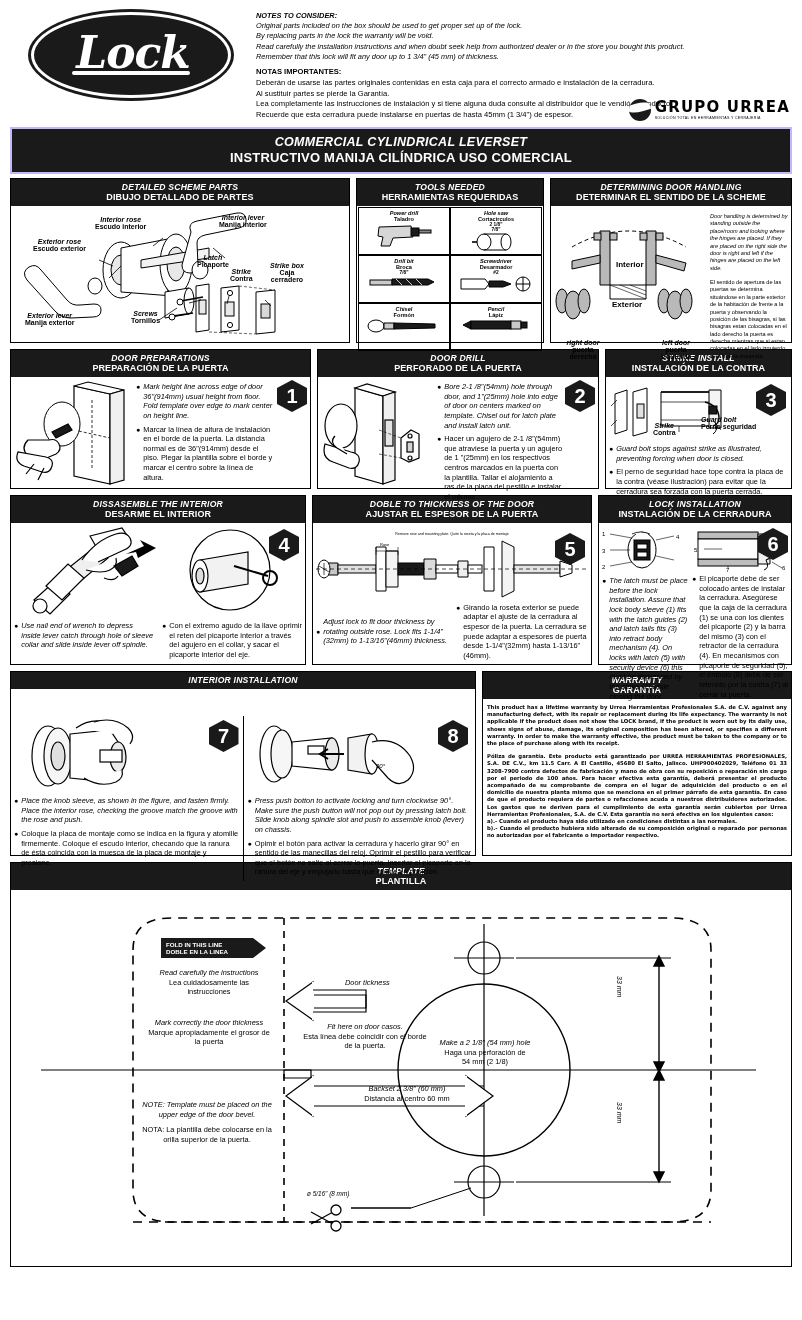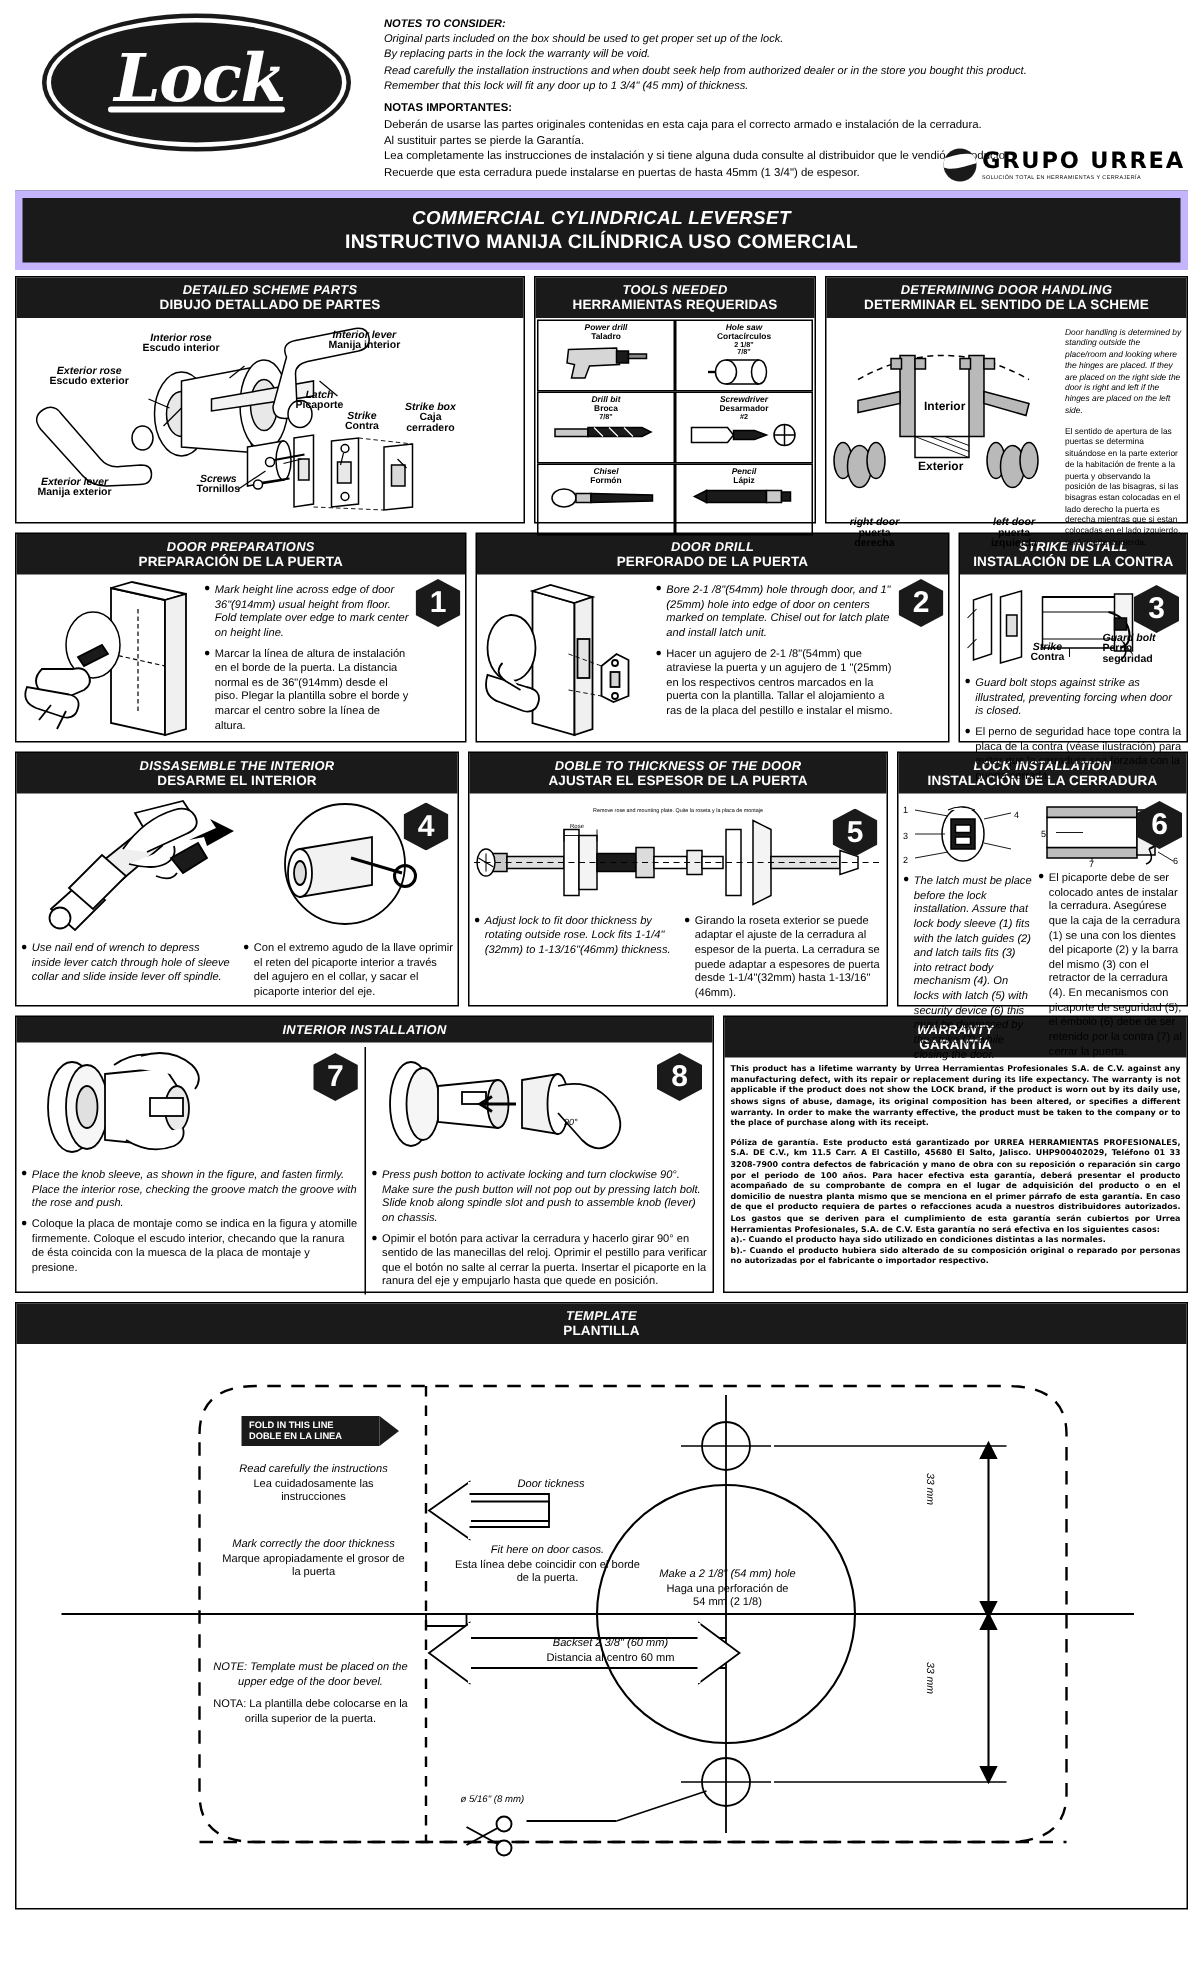--- a/index.html
+++ b/index.html
@@ -48,21 +48,21 @@
     content: ""; position: absolute; width: 24px; height: 9px; background: #fff;
     top: 4px; left: -2px; transform: rotate(-16deg); border-radius: 0 60% 0 60%;
   }
   .urrea-txt { line-height: 1; }
   .urrea-name { font-size: 15px; font-weight: bold; letter-spacing: 1.2px; font-family: "DejaVu Sans", sans-serif; }
   .urrea-tag { font-size: 3.6px; letter-spacing: .3px; margin-top: 2px; }
 
   
   .main-title {
     margin: 2px 10px 4px 10px; background: #1a1a1a; color: #fff;
-    text-align: center; padding: 6px 0 7px 0; border: 5px solid #c4b5fd;
+    text-align: center; padding: 6px 0 7px 0; border: 2px solid #c4b5fd;
   }
   .mt1 { font-size: 12.5px; font-weight: bold; font-style: italic; letter-spacing: .3px; }
   .mt2 { font-size: 13px; font-weight: bold; letter-spacing: .2px; margin-top: 1px; }
 
   
   .row { display: flex; gap: 6px; margin: 0 10px 6px 10px; }
   .panel { border: 1.5px solid #000; background: #fff; display: flex; flex-direction: column; }
   .phead { background: #1a1a1a; color: #fff; text-align: center; padding: 3px 2px 4px 2px; }
   .ph1 { font-size: 8.6px; font-weight: bold; font-style: italic; letter-spacing: .2px; }
   .ph2 { font-size: 9px; font-weight: bold; letter-spacing: .1px; margin-top: 0px; }
@@ -419,21 +419,21 @@
             </div>
           <div class="bl">
               <span class="dot">●</span>
               <span class="bullet-es">Marcar la línea de altura de instalación en el borde de la puerta. La distancia normal es de 36"(914mm) desde el piso. Plegar la plantilla sobre el borde y marcar el centro sobre la línea de altura.</span>
             </div>
         </div>
         <div class="step-badge" style="align-self:flex-start;margin-left:2px;">1</div>
       </div>
     </div>
 
-    <div class="panel" style="width:316px;">
+    <div class="panel" style="width:282px;">
       <div class="phead">
         <div class="ph1">DOOR DRILL</div>
         <div class="ph2">PERFORADO DE LA PUERTA</div>
       </div>
       <div class="pbody" style="display:flex;padding:3px;">
         <svg width="112" height="110" viewBox="0 0 112 110">
           <g stroke="#000" fill="#fff" stroke-width="1.2">
             <path d="M34 8 L62 16 L62 104 L34 96 Z"></path>
             <path d="M34 8 L46 4 L74 12 L62 16 Z"></path>
             <path d="M62 16 L74 12 L74 100 L62 104 Z" fill="#f0f0f0"></path>
@@ -590,21 +590,21 @@
           </g>
           <g stroke="#000" stroke-width=".7" stroke-dasharray="4,3" fill="none">
             <path d="M0 32 L272 32"></path>
           </g>
           <g stroke="#000" stroke-width=".6" fill="none">
             <path d="M60 14 L82 14 M60 10 L60 18 M82 10 L82 18"></path>
           </g>
           <text x="64" y="9" font-size="4" font-family="Liberation Sans">Rose</text>
         </svg>
         <div style="display:flex;gap:8px;padding-top:2px;">
-          <div class="bl" style="flex:1;">
+          <div class="bl" style="flex:1;align-items:center;">
               <span class="dot">●</span>
               <span class="bullet-en">Adjust lock to fit door thickness by rotating outside rose. Lock fits 1-1/4"(32mm) to 1-13/16"(46mm) thickness.</span>
             </div>
           <div class="bl" style="flex:1;">
               <span class="dot">●</span>
               <span class="bullet-es">Girando la roseta exterior se puede adaptar el ajuste de la cerradura al espesor de la puerta. La cerradura se puede adaptar a espesores de puerta desde 1-1/4"(32mm) hasta 1-13/16"(46mm).</span>
             </div>
         </div>
         <div class="step-badge" style="position:absolute;right:6px;top:10px;">5</div>
       </div>
@@ -671,21 +671,21 @@
               <span class="dot">●</span>
               <span class="bullet-es">El picaporte debe de ser colocado antes de instalar la cerradura. Asegúrese que la caja de la cerradura (1) se una con los dientes del picaporte (2) y la barra del mismo (3) con el retractor de la cerradura (4). En mecanismos con picaporte de seguridad (5), el émbolo (6) debe de ser retenido por la contra (7) al cerrar la puerta.</span>
             </div>
         </div>
       </div>
     </div>
   </div>
 
   <div class="row" style="height:185px;">
 
-    <div class="panel" style="width:466px;">
+    <div class="panel" style="width:466px;gap:24px;">
       <div class="phead">
         <div class="ph1">INTERIOR INSTALLATION</div>
       </div>
       <div class="pbody" style="display:flex;padding:3px;gap:4px;">
 
         <div style="flex:1;position:relative;border-right:1px solid #000;padding-right:4px;">
           <svg width="180" height="80" viewBox="0 0 180 80">
             <g stroke="#000" fill="#fff" stroke-width="1.2">
               <ellipse cx="34" cy="40" rx="16" ry="30"></ellipse>
               <ellipse cx="44" cy="40" rx="14" ry="28" fill="#f6f6f6"></ellipse>

